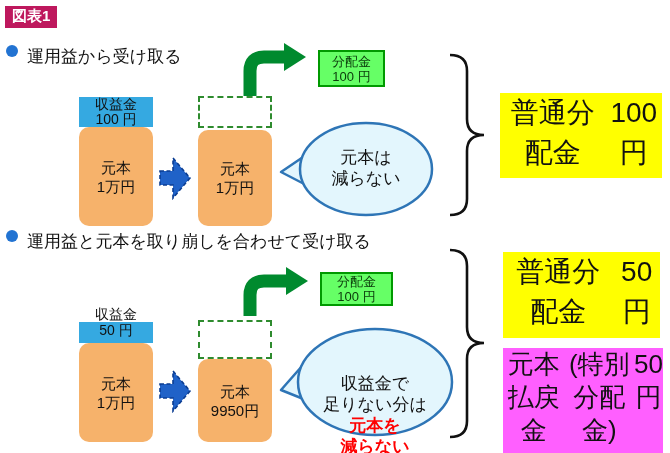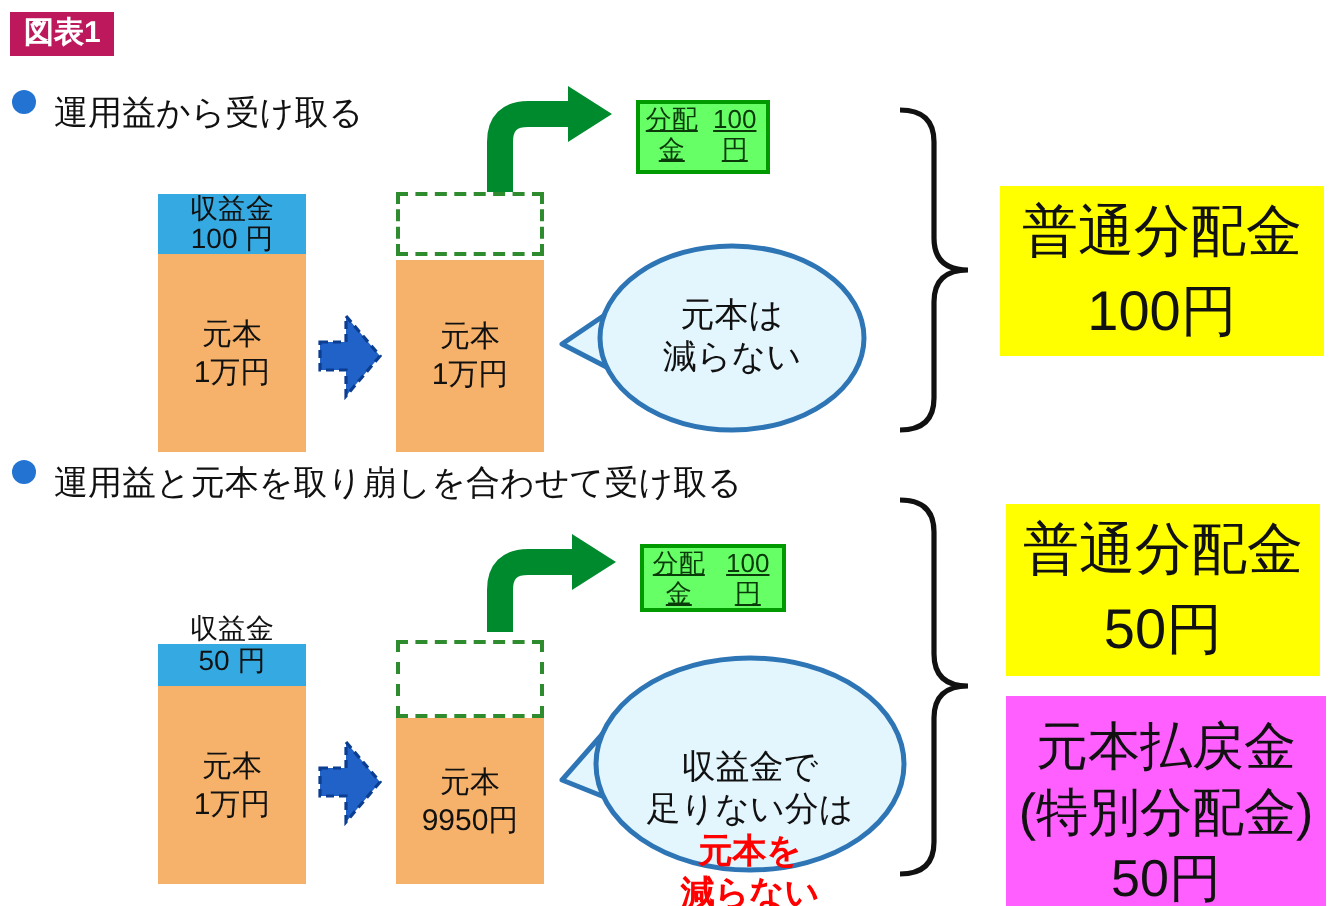--- a/index.html
+++ b/index.html
@@ -14,32 +14,32 @@
   .fig-title{position:absolute;left:62px;top:3px;margin:0;font-size:19px;font-weight:bold;}
   
   .bullet{position:absolute;display:flex;align-items:flex-start;gap:9px;font-size:17px;}
   .bullet .dot{width:12px;height:12px;border-radius:50%;background:var(--bullet-blue);flex:0 0 auto;}
   .bullet1{left:6px;top:45px;}
   .bullet2{left:6px;top:230px;}
   
   .seg{position:absolute;display:flex;flex-direction:column;justify-content:center;
     text-align:center;font-size:15px;line-height:19px;}
   .seg.profit{background:var(--profit-blue);font-size:14px;line-height:15px;}
-  .seg.principal{background:var(--principal-orange);}
+  .seg.principal{background:var(--principal-orange);border-radius:10px;}
   .seg.dashed{border:2px dashed var(--dash-green);background:#fff;}
   .freelabel{position:absolute;text-align:center;font-size:14px;line-height:16px;}
   
   .distbox{position:absolute;background:var(--dist-green);border:2px solid var(--dist-green-border);
     color:var(--dist-green-text);text-align:center;font-size:13px;line-height:15px;
-    display:flex;flex-direction:row;justify-content:center;text-decoration:underline;}
+    display:flex;flex-direction:column;justify-content:center;}
   
   .bubble-text{position:absolute;text-align:center;font-size:17px;line-height:21px;}
   .bubble-text .red{color:var(--emphasis-red);font-weight:bold;}
   
-  .result{position:absolute;display:flex;flex-direction:column;justify-content:center;
+  .result{position:absolute;display:flex;flex-direction:row;justify-content:center;
     text-align:center;font-size:28px;line-height:40px;background:var(--highlight-yellow);}
   .result.magenta{background:var(--highlight-magenta);font-size:26px;line-height:33px;}
   
   .overlay{position:absolute;left:0;top:0;pointer-events:none;}
 </style>
 </head>
 <body>
 
 <div class="stage">
 

